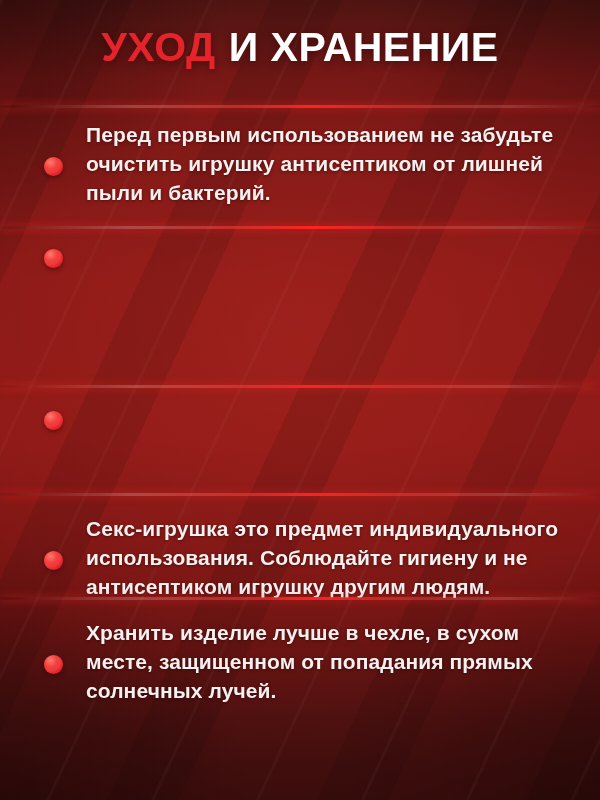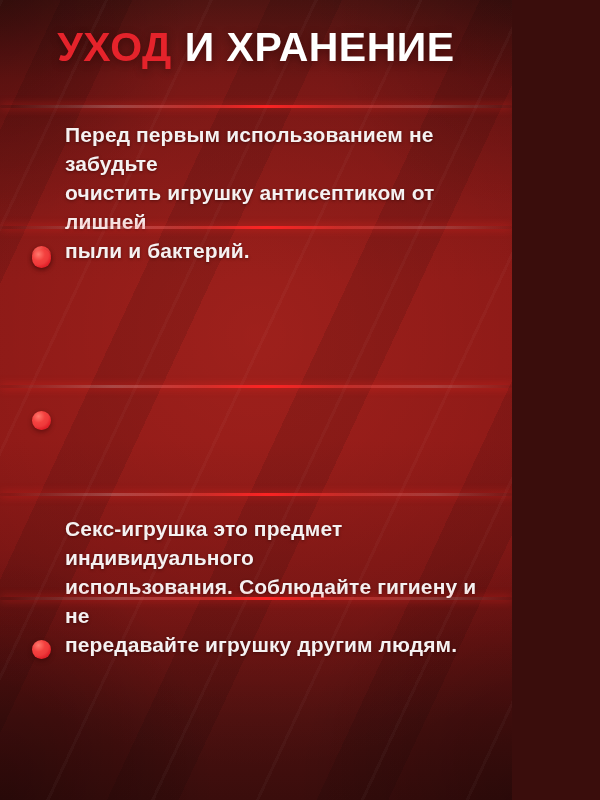--- a/index.html
+++ b/index.html
@@ -7,21 +7,21 @@
     --text-white:#f5f1f1;
     --bullet-dot:#ee3a3b;
   }
   html,body{margin:0;padding:0;}
   body{
     width:600px;height:800px;
     font-family:"Liberation Sans", sans-serif;
     background:#3a0d0c;
   }
   .poster{
-    position:relative;width:512px;height:800px;overflow:hidden;
+    position:relative;width:600px;height:800px;overflow:hidden;
     background:
       radial-gradient(140% 90% at 50% 42%, rgba(255,70,55,0.20) 0%, rgba(255,70,55,0) 60%),
       linear-gradient(180deg,#471210 0%,#6d1413 10%,#851715 35%,#871715 55%,#701312 75%,#4a100f 90%,#3a0d0c 100%);
   }
   .texture{
     position:absolute;inset:0;pointer-events:none;
     background:
       repeating-linear-gradient(115deg, rgba(255,255,255,0.028) 0 3px, rgba(255,255,255,0) 3px 95px),
       repeating-linear-gradient(115deg, rgba(0,0,0,0) 0 55px, rgba(0,0,0,0.10) 55px 120px, rgba(0,0,0,0) 120px 190px),
       radial-gradient(60% 45% at 0% 100%, rgba(0,0,0,0.32), transparent 70%),
@@ -44,22 +44,22 @@
       rgba(255,190,190,0.28) 22%,
       rgba(255,60,55,0.55) 40%,
       rgba(255,35,35,0.98) 52%,
       rgba(255,60,55,0.50) 66%,
       rgba(255,180,180,0.22) 85%,
       rgba(255,170,170,0) 100%);
     box-shadow:0 0 9px rgba(255,40,35,0.55);
   }
   .d0{top:105px}.d1{top:226px}.d2{top:385px}.d3{top:493px}.d4{top:597px}
   .section{
-    position:absolute;left:32px;right:16px;
-    display:flex;gap:14px;align-items:flex-end;
+    position:absolute;left:44px;right:16px;
+    display:flex;gap:23px;align-items:center;
   }
   .s0{top:120px}.s1{top:244px}.s2{top:406px}.s3{top:514px}.s4{top:618px}
   .dot{
     width:19px;height:19px;border-radius:50%;flex:0 0 auto;margin-top:5px;
     background:radial-gradient(circle at 34% 28%, #ff7a6e 0%, #f4413f 35%, var(--bullet-dot) 55%, #e5232b 70%, #b5151c 100%);
     box-shadow:0 2px 5px rgba(40,0,0,0.45);
   }
   .item-text{
     margin:0;
     font-size:21px;line-height:29px;font-weight:700;letter-spacing:0.1px;
@@ -98,18 +98,24 @@
   <div class="section s2">
     <span class="dot"></span>
   </div>
 
   <div class="divider d3"></div>
 
   <div class="section s3">
     <span class="dot"></span>
     <p class="item-text">Секс-игрушка это предмет индивидуального
 использования. Соблюдайте гигиену и не
-передавайте игрушку другим людям.</p>
+антисептиком игрушку другим людям.</p>
   </div>
 
   <div class="divider d4"></div>
 
+  <div class="section s4">
+    <span class="dot"></span>
+    <p class="item-text">Хранить изделие лучше в чехле, в сухом
+месте, защищенном от попадания прямых
+солнечных лучей.</p>
+  </div>
 </div>
 
 </body></html>

